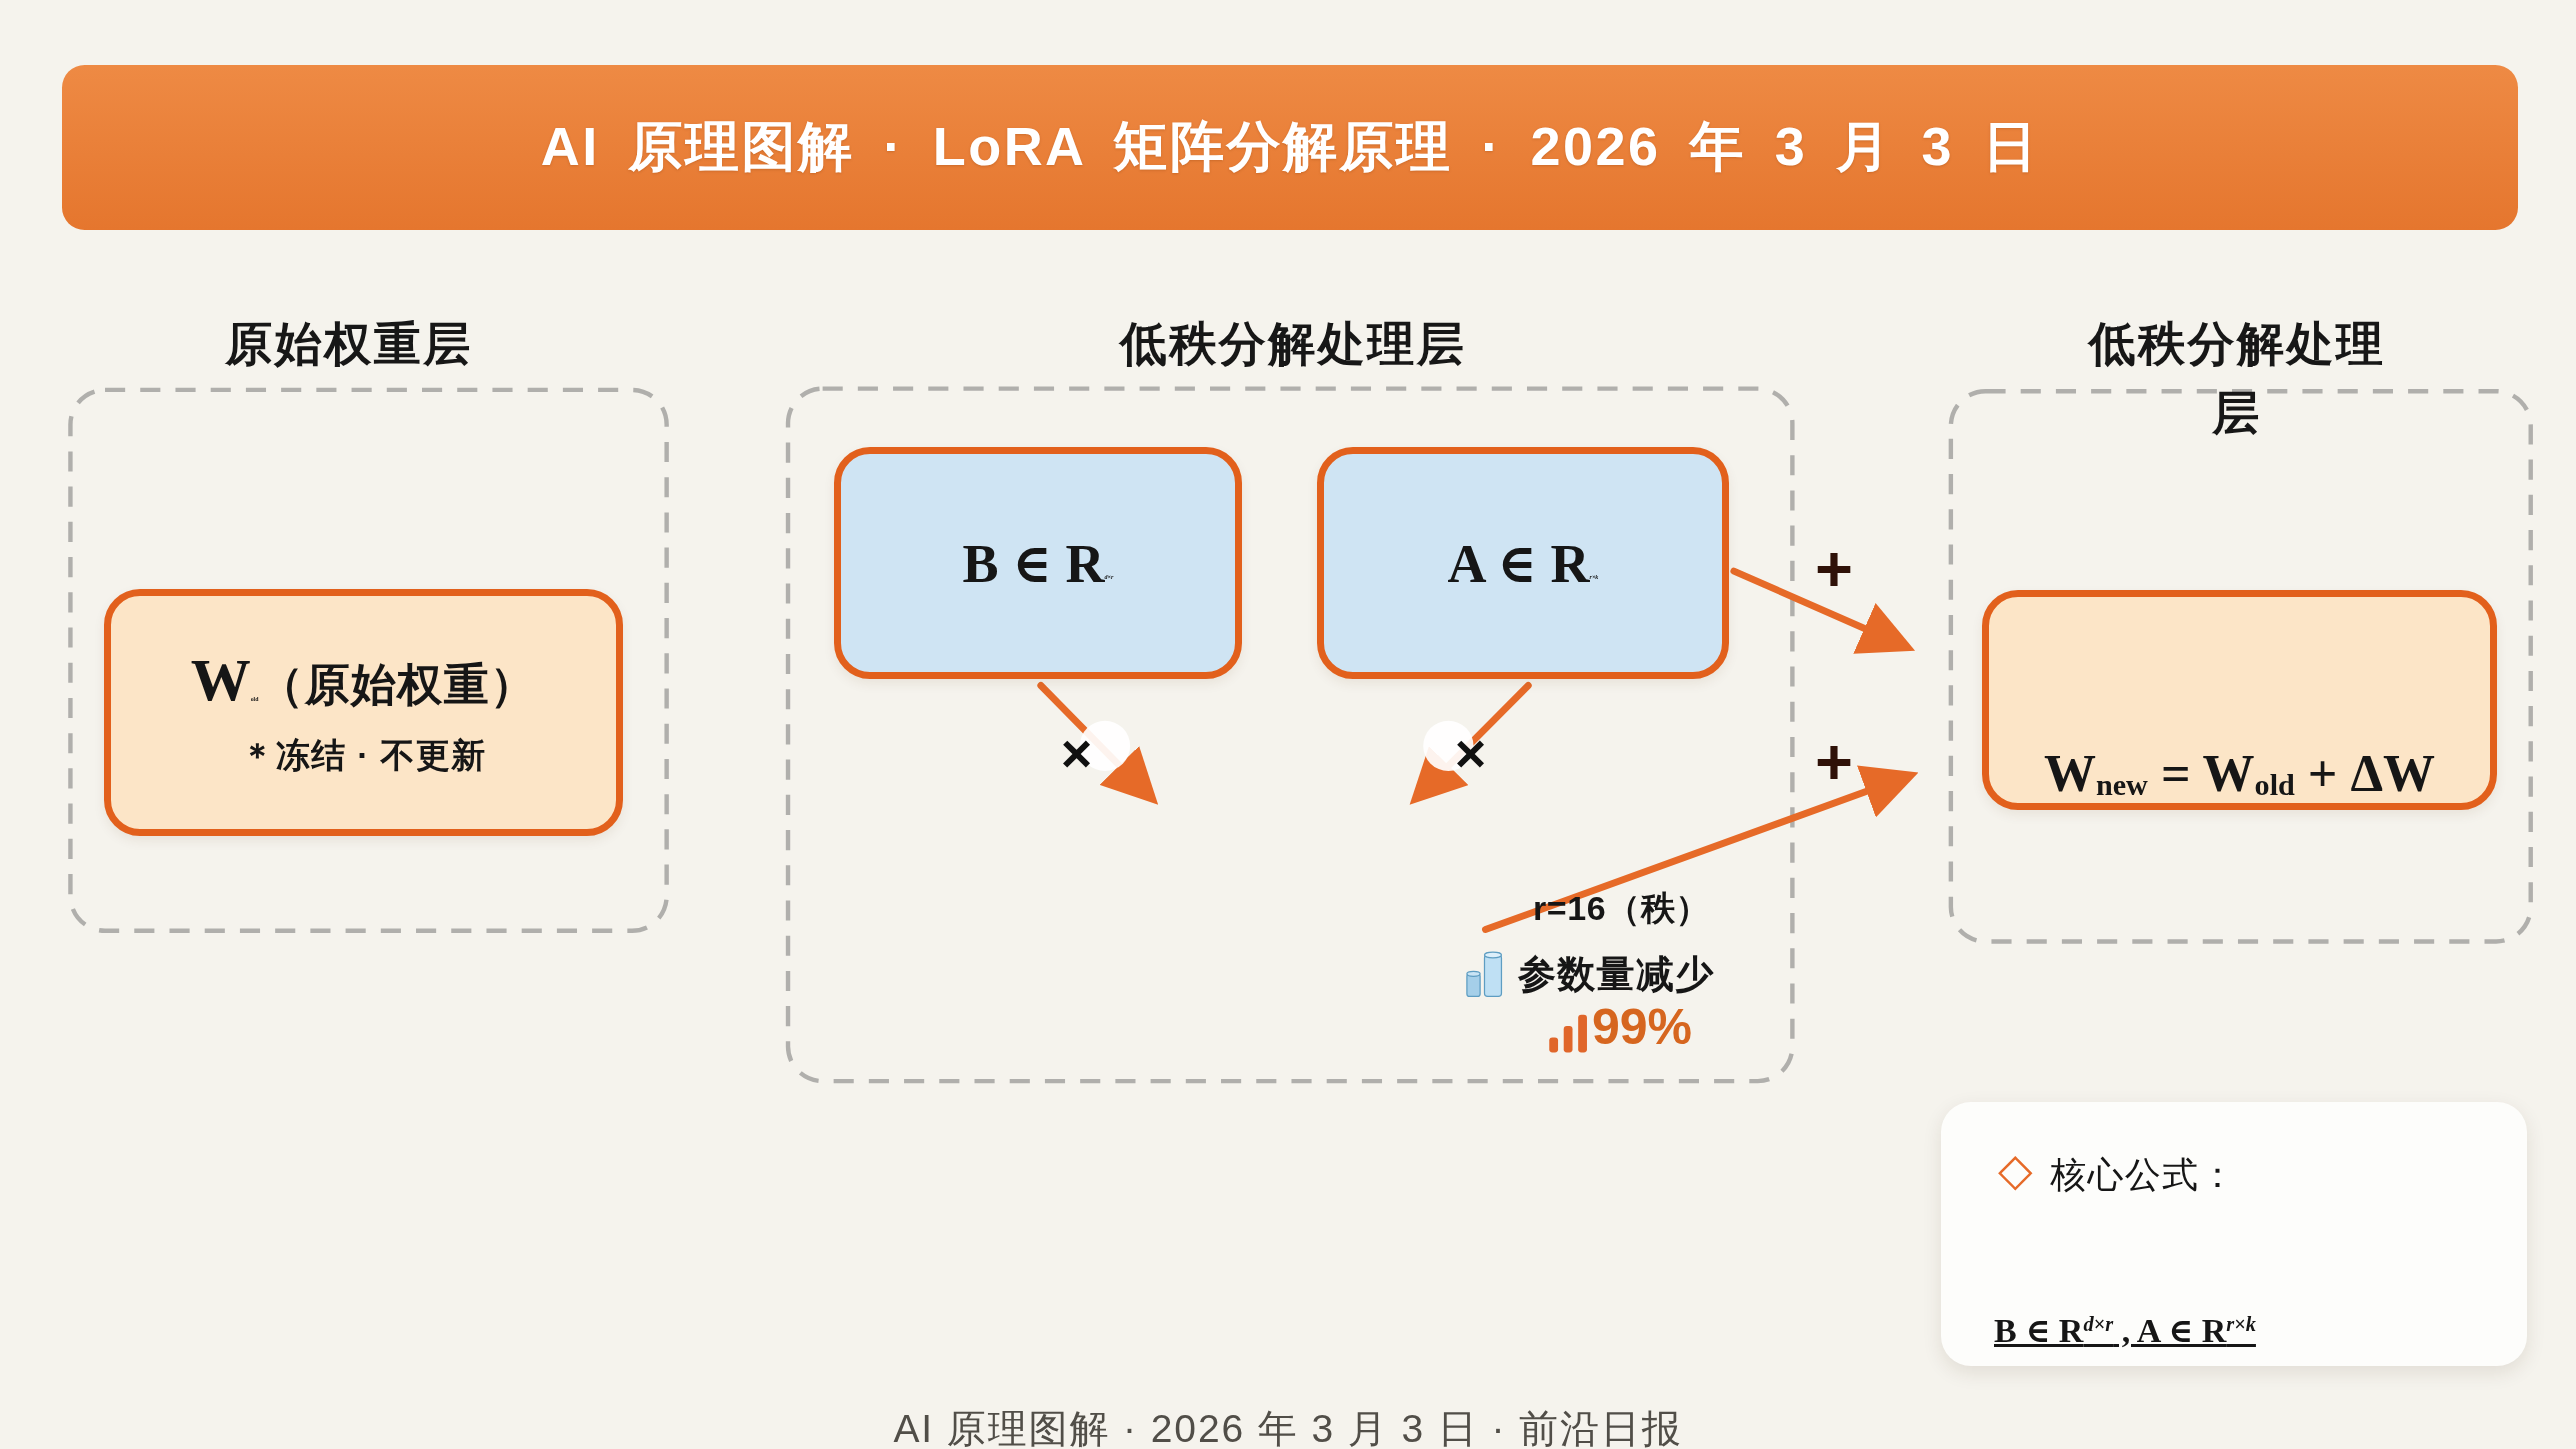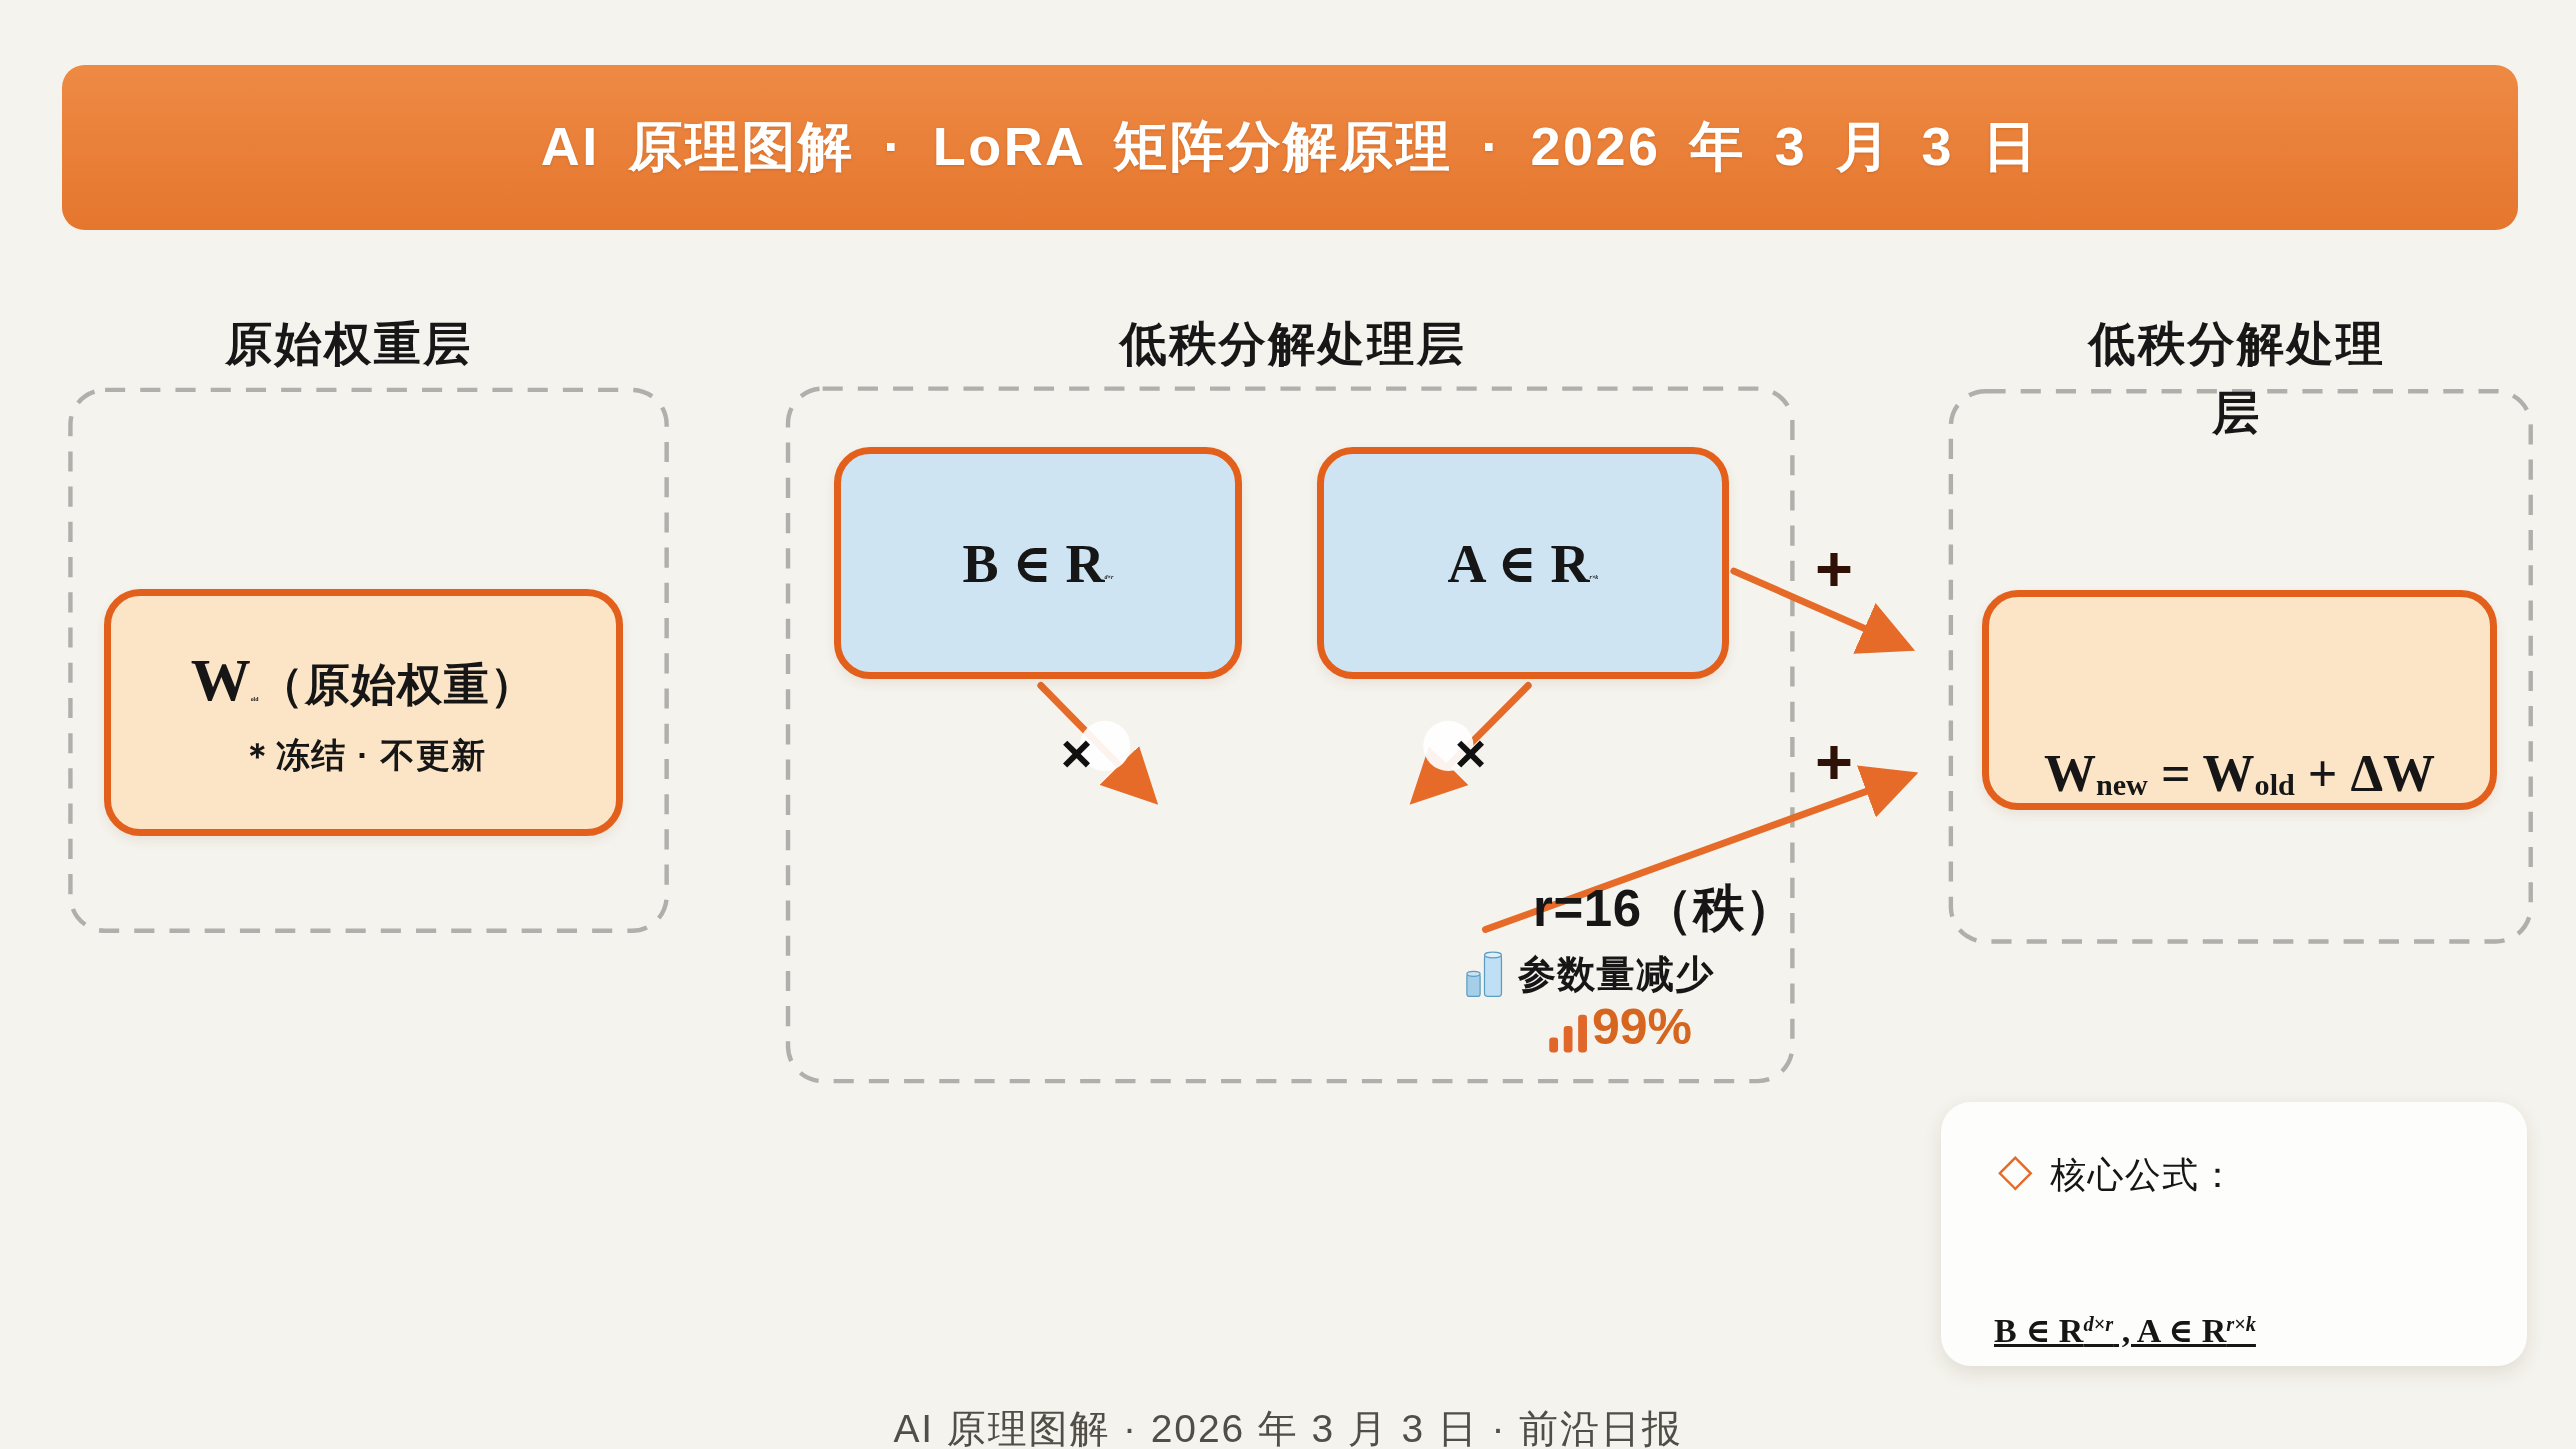--- a/index.html
+++ b/index.html
@@ -58,21 +58,21 @@
   #wold-note{font-size:34px;font-weight:bold;letter-spacing:1.3px;}
   #wnew-box .m-mid{font-size:52px;}
   
   .mult{width:69px;height:69px;line-height:69px;text-align:center;font-size:54px;font-weight:600;color:#101010;z-index:4;}
   #mult-left{left:1042px;top:719px;}
   #mult-right{left:1436px;top:719px;}
   .plus{width:82px;height:82px;line-height:82px;text-align:center;font-size:65px;font-weight:bold;color:var(--plus_color);z-index:4;}
   #plus-top{left:1793px;top:528px;}
   #plus-bottom{left:1793px;top:721px;}
   
-  #rank-note{left:1533px;top:882px;height:53px;line-height:53px;font-size:51px;font-weight:bold;z-index:4;letter-spacing:0.6px;}
+  #rank-note{left:1533px;top:882px;height:53px;line-height:53px;font-size:34px;font-weight:bold;z-index:4;letter-spacing:0.6px;}
   #param-row{left:1465px;top:947px;height:55px;display:flex;align-items:center;gap:14px;z-index:4;}
   #param-row .txt{font-size:38px;font-weight:bold;letter-spacing:1.3px;}
   #percent-row{left:1548px;top:1001px;height:53px;display:flex;align-items:flex-end;gap:0;z-index:4;}
   #percent-row .txt{font-size:50px;font-weight:bold;color:var(--percent_orange);line-height:53px;}
   
   #card{
     left:1941px;top:1102px;width:586px;height:264px;border-radius:30px;
     background:var(--card_bg); box-shadow:0 6.3px 19px rgba(60,40,10,.10); z-index:3;
   }
   #card-title-row{position:absolute;left:57px;top:36px;height:63px;display:flex;align-items:center;gap:17.6px;}

